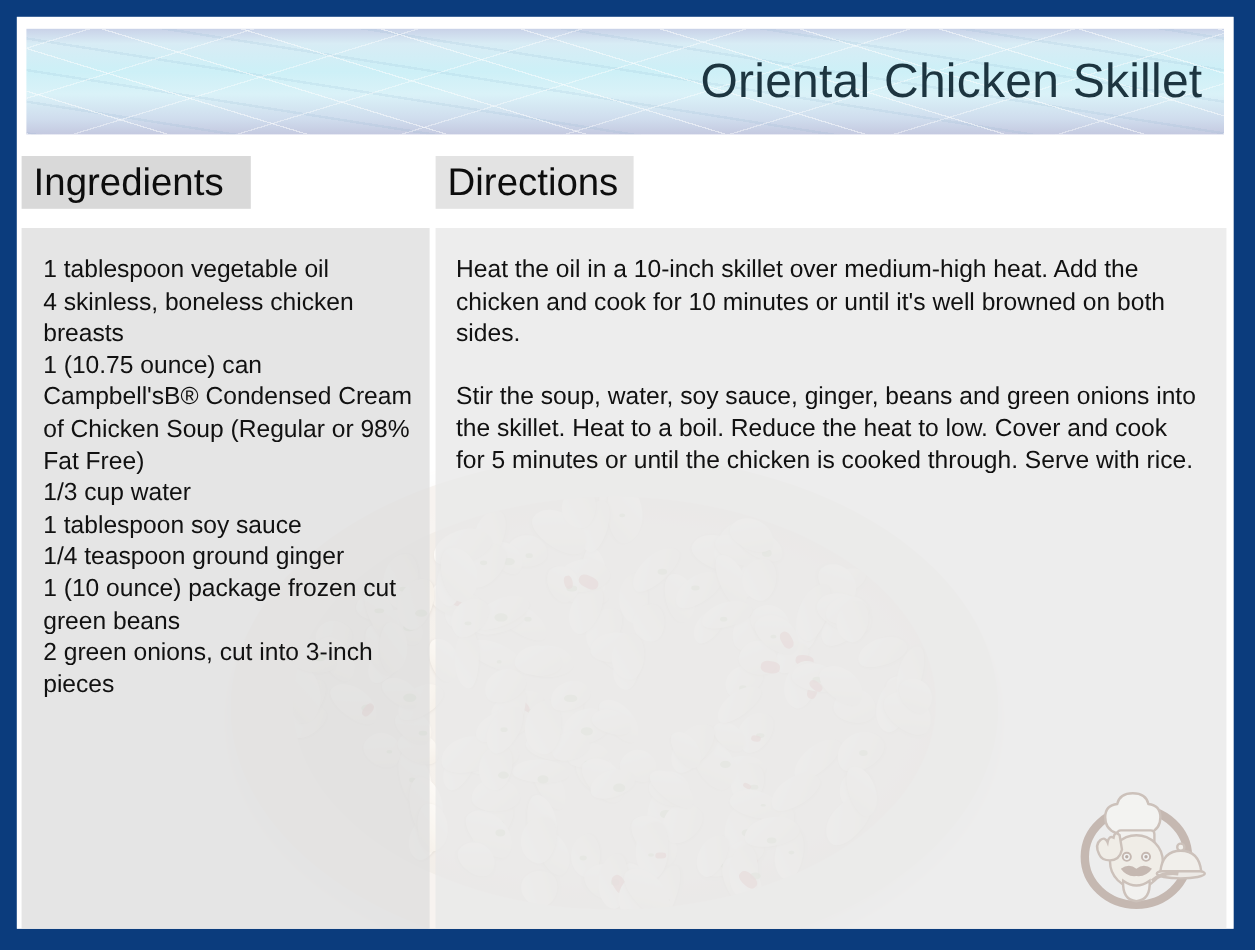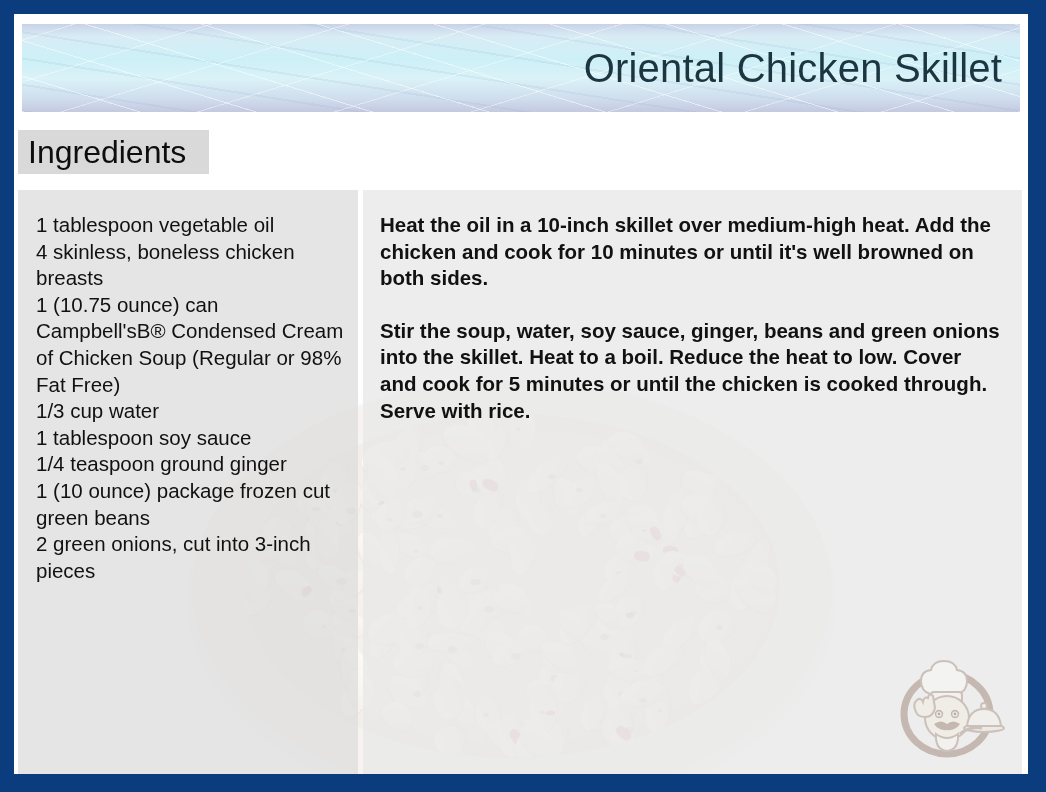--- a/index.html
+++ b/index.html
@@ -92,21 +92,21 @@
     position:absolute;left:0;top:60px;
     background:rgba(222,222,222,.80);
   }
 
   #ingredients-panel{left:4px;top:116px;width:384px;height:644px;padding-left:32px;}
   #ingredients-panel .panel-tab{width:191px;}
   #ingredients-panel .panel-body{width:340px;height:600px;}
 
   #directions-panel{left:349px;top:116px;width:659px;height:644px;}
   #directions-panel .panel-tab{width:165px;background:#e3e3e3;}
-  #directions-panel .panel-body{width:659px;height:600px;background:rgba(232,232,232,.78);font-weight:bold;}
+  #directions-panel .panel-body{width:659px;height:600px;background:rgba(232,232,232,.78);}
 
   .ing-text{
     position:absolute;left:18px;top:22px;right:10px;
     font-size:20.5px;line-height:26.6px;color:#111;
   }
   .ing-text div{white-space:normal;}
   .dir-text{
     position:absolute;left:17px;top:22px;right:22px;
     font-size:20.5px;line-height:26.6px;color:#111;
   }
@@ -414,20 +414,23 @@
           <div>1/3 cup water</div>
           <div>1 tablespoon soy sauce</div>
           <div>1/4 teaspoon ground ginger</div>
           <div>1 (10 ounce) package frozen cut green beans</div>
           <div>2 green onions, cut into 3-inch pieces</div>
         </div>
     </div>
   </div>
 
   <div class="panel" id="directions-panel">
+    <div class="panel-tab">
+      <span>Directions</span>
+    </div>
     <div class="panel-body">
       <div class="dir-text" id="dir-steps">
           <p>Heat the oil in a 10-inch skillet over medium-high heat. Add the chicken and cook for 10 minutes or until it's well browned on both sides.</p>
           <p>Stir the soup, water, soy sauce, ginger, beans and green onions into the skillet. Heat to a boil. Reduce the heat to low. Cover and cook for 5 minutes or until the chicken is cooked through. Serve with rice.</p>
         </div>
     </div>
   </div>
 
   <svg class="chef" viewBox="0 0 118 112">
     <ellipse cx="55" cy="66" rx="43" ry="40" fill="none" stroke="#8a6a5a" stroke-width="7"></ellipse>

